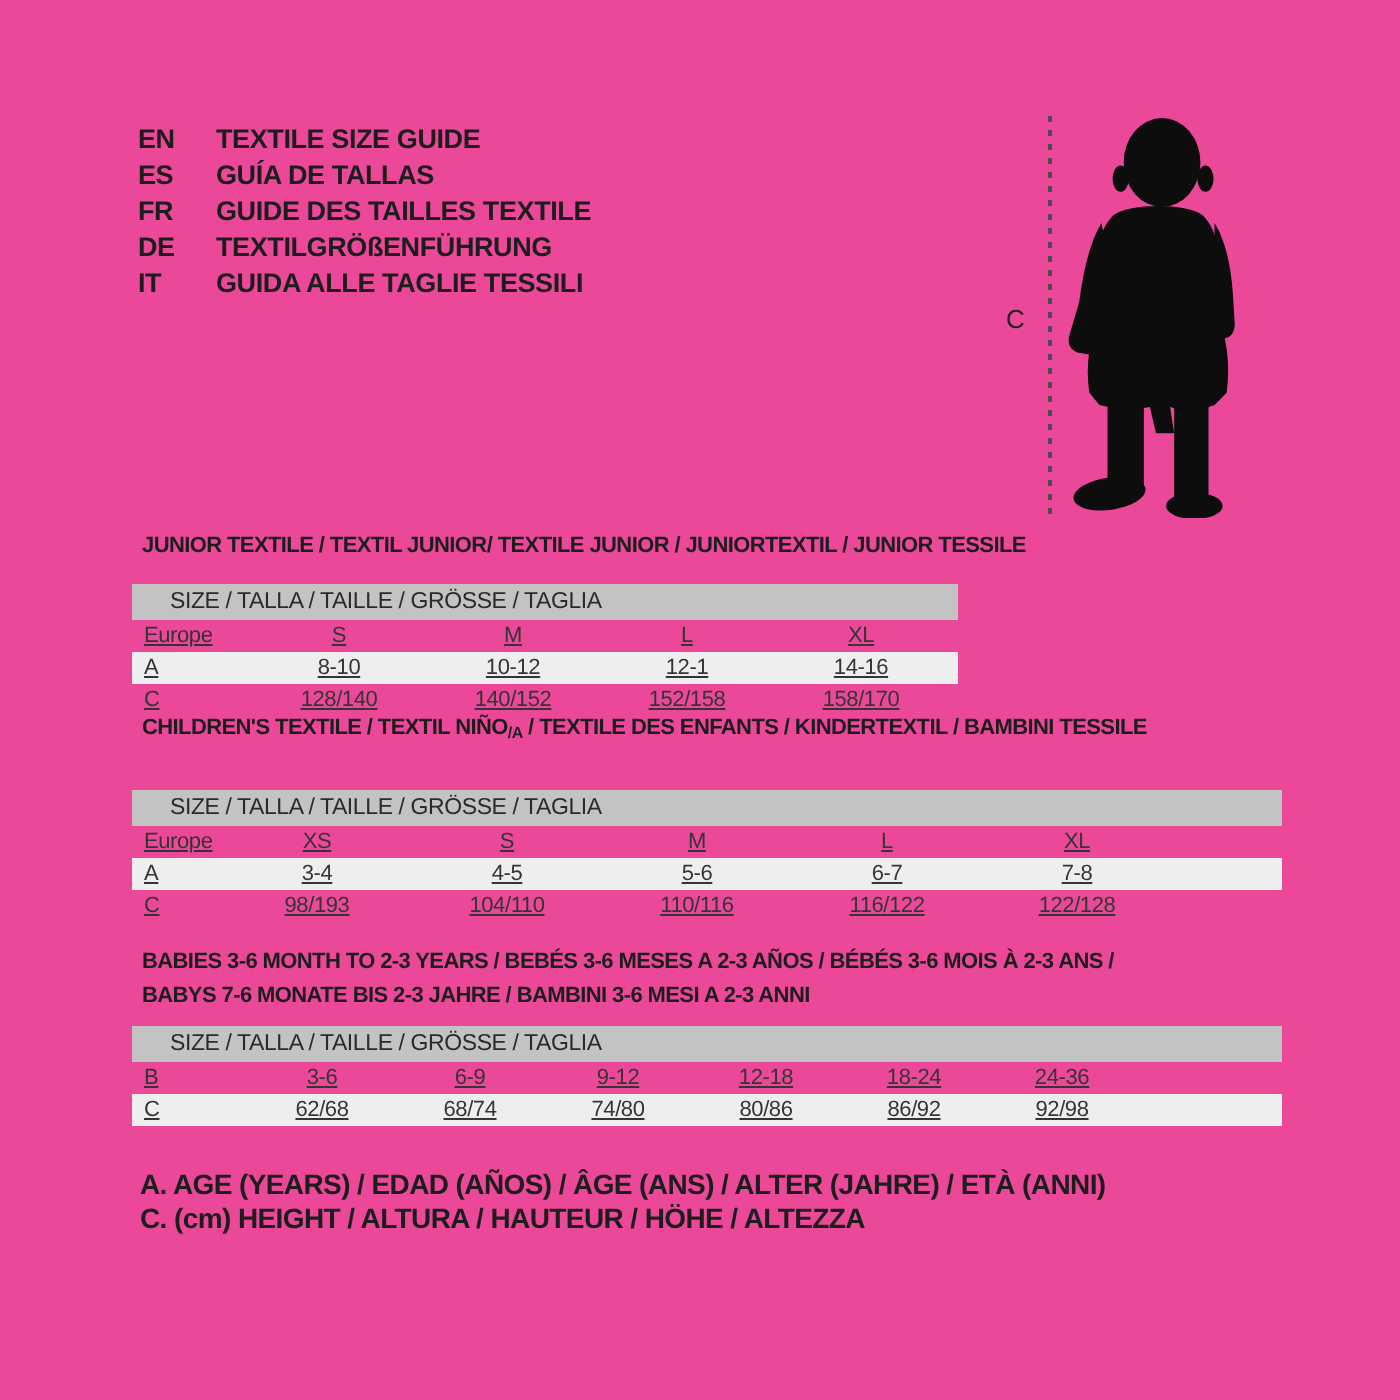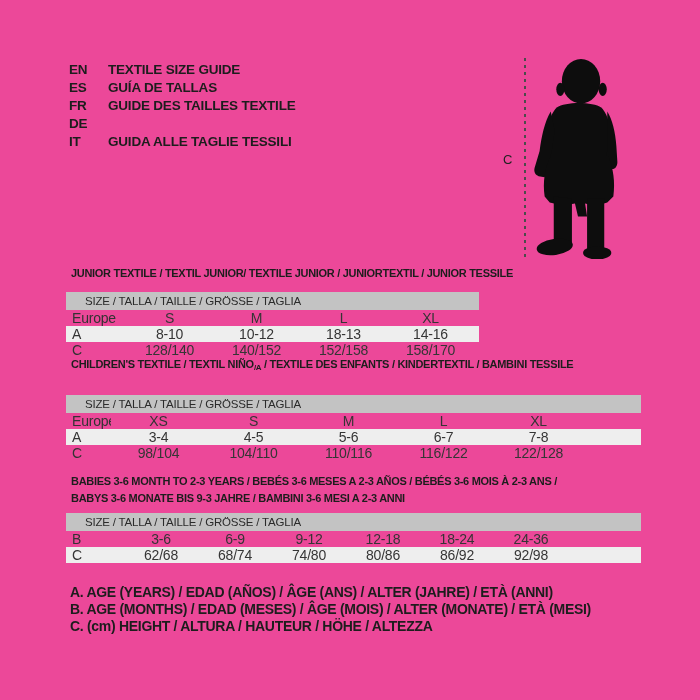--- a/index.html
+++ b/index.html
@@ -24,22 +24,22 @@
     position:absolute;font-size:11px;line-height:15px;font-weight:bold;
     letter-spacing:-.3px;white-space:nowrap;color:var(--ink,#1d1d1d);
   }
   .tbl-wrap{position:absolute;}
   table{border-collapse:collapse;table-layout:fixed;width:100%;}
   th.size-bar{
     background:var(--bar,#c3c3c3);height:16px;font-weight:normal;font-size:11.5px;
     letter-spacing:-.2px;text-align:left;padding:1px 0 1px 19px;color:#2b2b2b;
   }
   td{
-    height:16px;font-size:14px;letter-spacing:-.2px;color:#353535;
-    text-align:center;padding:0;white-space:nowrap;overflow:hidden;
+    height:16px;font-size:11px;letter-spacing:-.2px;color:#353535;
+    text-align:center;padding:0;white-space:nowrap;overflow:hidden;text-decoration:underline;
   }
   td.lbl{text-align:left;padding-left:6px;color:#333;}
   tr.alt{background:var(--alt,#eeeeee);}
   sub.tsub{font-size:8px;vertical-align:-2px;}
   
   .notes{position:absolute;left:70px;top:584px;}
   .note-line{font-size:14px;line-height:17px;font-weight:bold;letter-spacing:-.3px;white-space:nowrap;}
 </style>
 </head>
 <body>
@@ -54,20 +54,21 @@
     <div class="lang-row">
       <span class="lang-code">ES</span>
       <span class="lang-label">GUÍA DE TALLAS</span>
     </div>
     <div class="lang-row">
       <span class="lang-code">FR</span>
       <span class="lang-label">GUIDE DES TAILLES TEXTILE</span>
     </div>
     <div class="lang-row">
       <span class="lang-code">DE</span>
+      <span class="lang-label">TEXTILGRÖßENFÜHRUNG</span>
     </div>
     <div class="lang-row">
       <span class="lang-code">IT</span>
       <span class="lang-label">GUIDA ALLE TAGLIE TESSILI</span>
     </div>
   </div>
 
   <div class="measure-line"></div>
   <div class="measure-label">C</div>
   <svg class="baby" width="94" height="204" viewBox="0 0 92 202" aria-hidden="true">
@@ -108,21 +109,21 @@
           <td>S</td>
           <td>M</td>
           <td>L</td>
           <td>XL</td>
           <td></td>
         </tr>
         <tr class="alt">
           <td class="lbl">A</td>
           <td>8-10</td>
           <td>10-12</td>
-          <td>18-13</td>
+          <td>12-1</td>
           <td>14-16</td>
           <td></td>
         </tr>
         <tr>
           <td class="lbl">C</td>
           <td>128/140</td>
           <td>140/152</td>
           <td>152/158</td>
           <td>158/170</td>
           <td></td>
@@ -162,34 +163,34 @@
           <td class="lbl">A</td>
           <td>3-4</td>
           <td>4-5</td>
           <td>5-6</td>
           <td>6-7</td>
           <td>7-8</td>
           <td></td>
         </tr>
         <tr>
           <td class="lbl">C</td>
-          <td>98/104</td>
+          <td>98/193</td>
           <td>104/110</td>
           <td>110/116</td>
           <td>116/122</td>
           <td>122/128</td>
           <td></td>
         </tr>
       </tbody>
     </table>
   </div>
 
   <div class="sec-title" style="left:71px;top:473px;line-height:17px;">
     <div>BABIES 3-6 MONTH TO 2-3 YEARS / BEBÉS 3-6 MESES A 2-3 AÑOS / BÉBÉS 3-6 MOIS À 2-3 ANS /</div>
-    <div>BABYS 3-6 MONATE BIS 9-3 JAHRE / BAMBINI 3-6 MESI A 2-3 ANNI</div>
+    <div>BABYS 7-6 MONATE BIS 2-3 JAHRE / BAMBINI 3-6 MESI A 2-3 ANNI</div>
   </div>
   <div class="tbl-wrap" style="left:66px;top:513px;width:575px;">
     <table>
       <colgroup>
           <col style="width:58px">
           <col style="width:74px">
           <col style="width:74px">
           <col style="width:74px">
           <col style="width:74px">
           <col style="width:74px">
@@ -221,17 +222,16 @@
           <td>86/92</td>
           <td>92/98</td>
           <td></td>
         </tr>
       </tbody>
     </table>
   </div>
 
   <div class="notes">
     <div class="note-line">A. AGE (YEARS) / EDAD (AÑOS) / ÂGE (ANS) / ALTER (JAHRE) / ETÀ (ANNI)</div>
-    <div class="note-line">B. AGE (MONTHS) / EDAD (MESES) / ÂGE (MOIS) / ALTER (MONATE) / ETÀ (MESI)</div>
     <div class="note-line">C. (cm) HEIGHT / ALTURA / HAUTEUR / HÖHE / ALTEZZA</div>
   </div>
 
 </div>
 
 </body></html>

